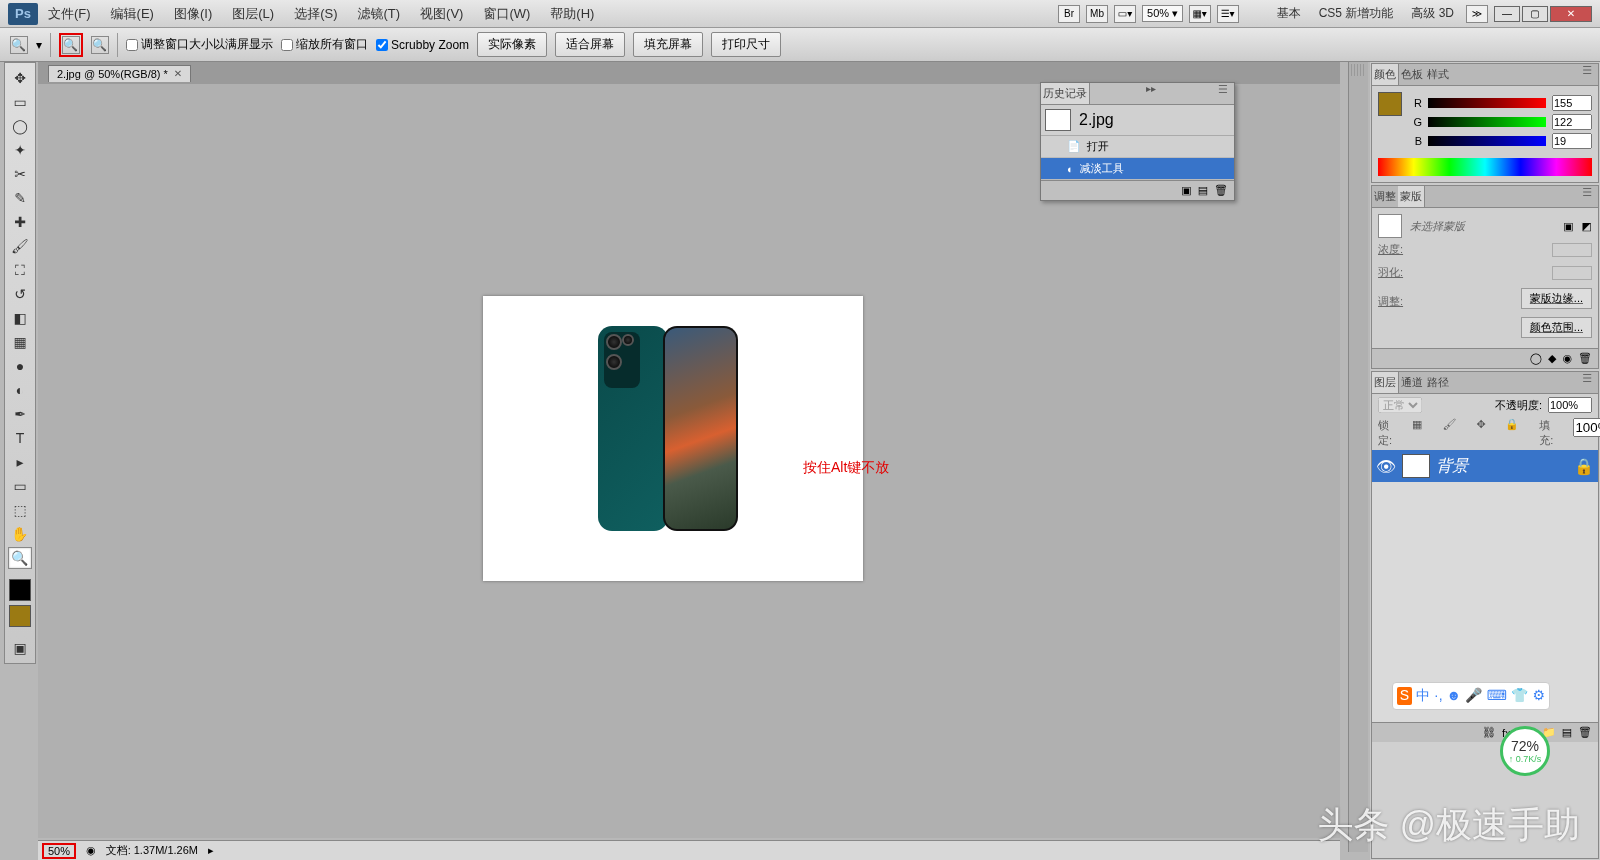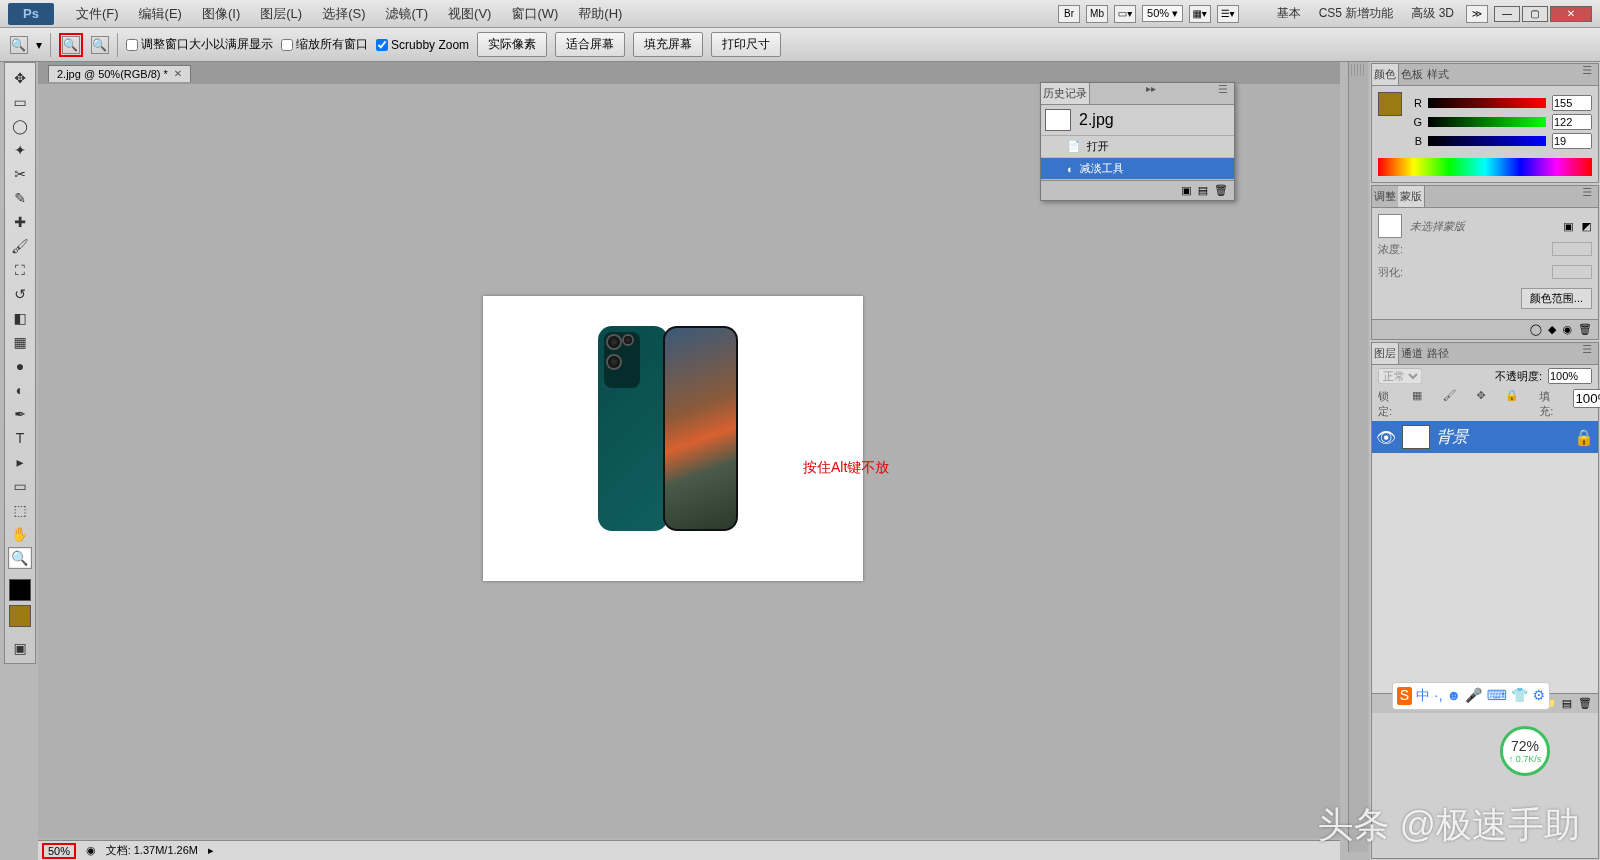--- a/index.html
+++ b/index.html
@@ -1,20 +1,20 @@
 <!DOCTYPE html>
 <html><head>
 <meta charset="utf-8">
 <style>
 * { margin: 0; padding: 0; box-sizing: border-box; font-family: "Microsoft YaHei", sans-serif; }
 body { width: 1600px; height: 860px; background: #b8b8b8; overflow: hidden; position: relative; }
 
 
 .menubar { height: 28px; background: linear-gradient(#e8e8e8, #d0d0d0); display: flex; align-items: center; padding: 0 8px; border-bottom: 1px solid #999; }
-.ps-logo { width: 46px; height: 22px; background: #29547d; color: #9fc5e8; font-weight: bold; font-size: 13px; display: flex; align-items: center; justify-content: center; margin-right: 12px; border-radius: 2px; }
+.ps-logo { width: 30px; height: 22px; background: #29547d; color: #9fc5e8; font-weight: bold; font-size: 13px; display: flex; align-items: center; justify-content: center; border-radius: 2px; }
 .menu-item { padding: 0 10px; font-size: 13px; color: #333; cursor: default; }
 .menubar-right { margin-left: auto; display: flex; align-items: center; gap: 6px; }
 .mb-icon { width: 22px; height: 18px; border: 1px solid #888; background: #f0f0f0; font-size: 10px; display: flex; align-items: center; justify-content: center; }
 .zoom-sel { border: 1px solid #888; background: #f8f8f8; font-size: 11px; padding: 1px 4px; }
 .right-label { font-size: 12px; color: #333; padding: 0 6px; }
 .win-btns { display: flex; gap: 2px; }
 .win-btn { width: 26px; height: 16px; border: 1px solid #666; font-size: 10px; display:flex;align-items:center;justify-content:center; }
 .win-close { background: #c75050; color: #fff; width: 42px; }
 .win-min, .win-max { background: #e0e0e0; }
 
@@ -55,21 +55,21 @@
 .panel { border: 1px solid #888; background: #d0d0d0; margin: 1px; }
 .panel-tabs { display: flex; background: #b8b8b8; border-bottom: 1px solid #888; height: 22px; }
 .ptab { padding: 3px 2px; font-size: 11px; color: #444; }
 .ptab.active { background: #d8d8d8; border-right: 1px solid #888; }
 .panel-body { padding: 6px; font-size: 11px; }
 .rgb-row { display: flex; align-items: center; gap: 6px; margin: 3px 0; }
 .rgb-row .lbl { width: 14px; text-align: right; }
 .rgb-row .slider { flex: 1; height: 10px; }
 .rgb-row input { width: 40px; font-size: 11px; }
 .spectrum { height: 18px; background: linear-gradient(90deg, red, yellow, lime, cyan, blue, magenta, red); margin-top: 6px; }
-.mask-row { display: flex; justify-content: space-between; align-items: flex-start; padding: 4px 0; font-size: 11px; color:#666;}
+.mask-row { display: flex; justify-content: space-between; align-items: flex-end; padding: 4px 0; font-size: 11px; color:#666;text-decoration:underline;}
 .mask-btn { border: 1px solid #999; background: #ddd; padding: 2px 8px; font-size: 11px; }
 .layer-row { display: flex; align-items: center; background: #3874c9; color: #fff; padding: 4px; gap: 6px; }
 .layer-thumb { width: 28px; height: 24px; background: #fff; border: 1px solid #555; }
 .layer-fill { height: 240px; background: #dadada; }
 .blend-row { display: flex; align-items: center; gap: 6px; padding: 3px 6px; font-size: 11px; }
 .blend-row select, .blend-row input { font-size: 11px; }
 .lock-row { display: flex; align-items: flex-start; gap: 20px; padding: 2px 6px; font-size: 11px; color: #555;}
 .panel-footer { height: 20px; background: #c0c0c0; border-top: 1px solid #888; display: flex; justify-content: flex-end; align-items: center; gap: 6px; padding: 0 6px; font-size: 11px; }
 
 
@@ -290,20 +290,24 @@
       </div>
       <div class="mask-row">
           <span>浓度:</span>
           <div style="width:40px;height:14px;border:1px solid #aaa"></div>
         </div>
       <div class="mask-row">
           <span>羽化:</span>
           <div style="width:40px;height:14px;border:1px solid #aaa"></div>
         </div>
       <div class="mask-row">
+          <span>调整:</span>
+          <button class="mask-btn">蒙版边缘...</button>
+        </div>
+      <div class="mask-row">
           <span></span>
           <button class="mask-btn">颜色范围...</button>
         </div>
     </div>
     <div class="panel-footer">
       <span>◯</span>
       <span>◆</span>
       <span>◉</span>
       <span>🗑</span>
     </div>

